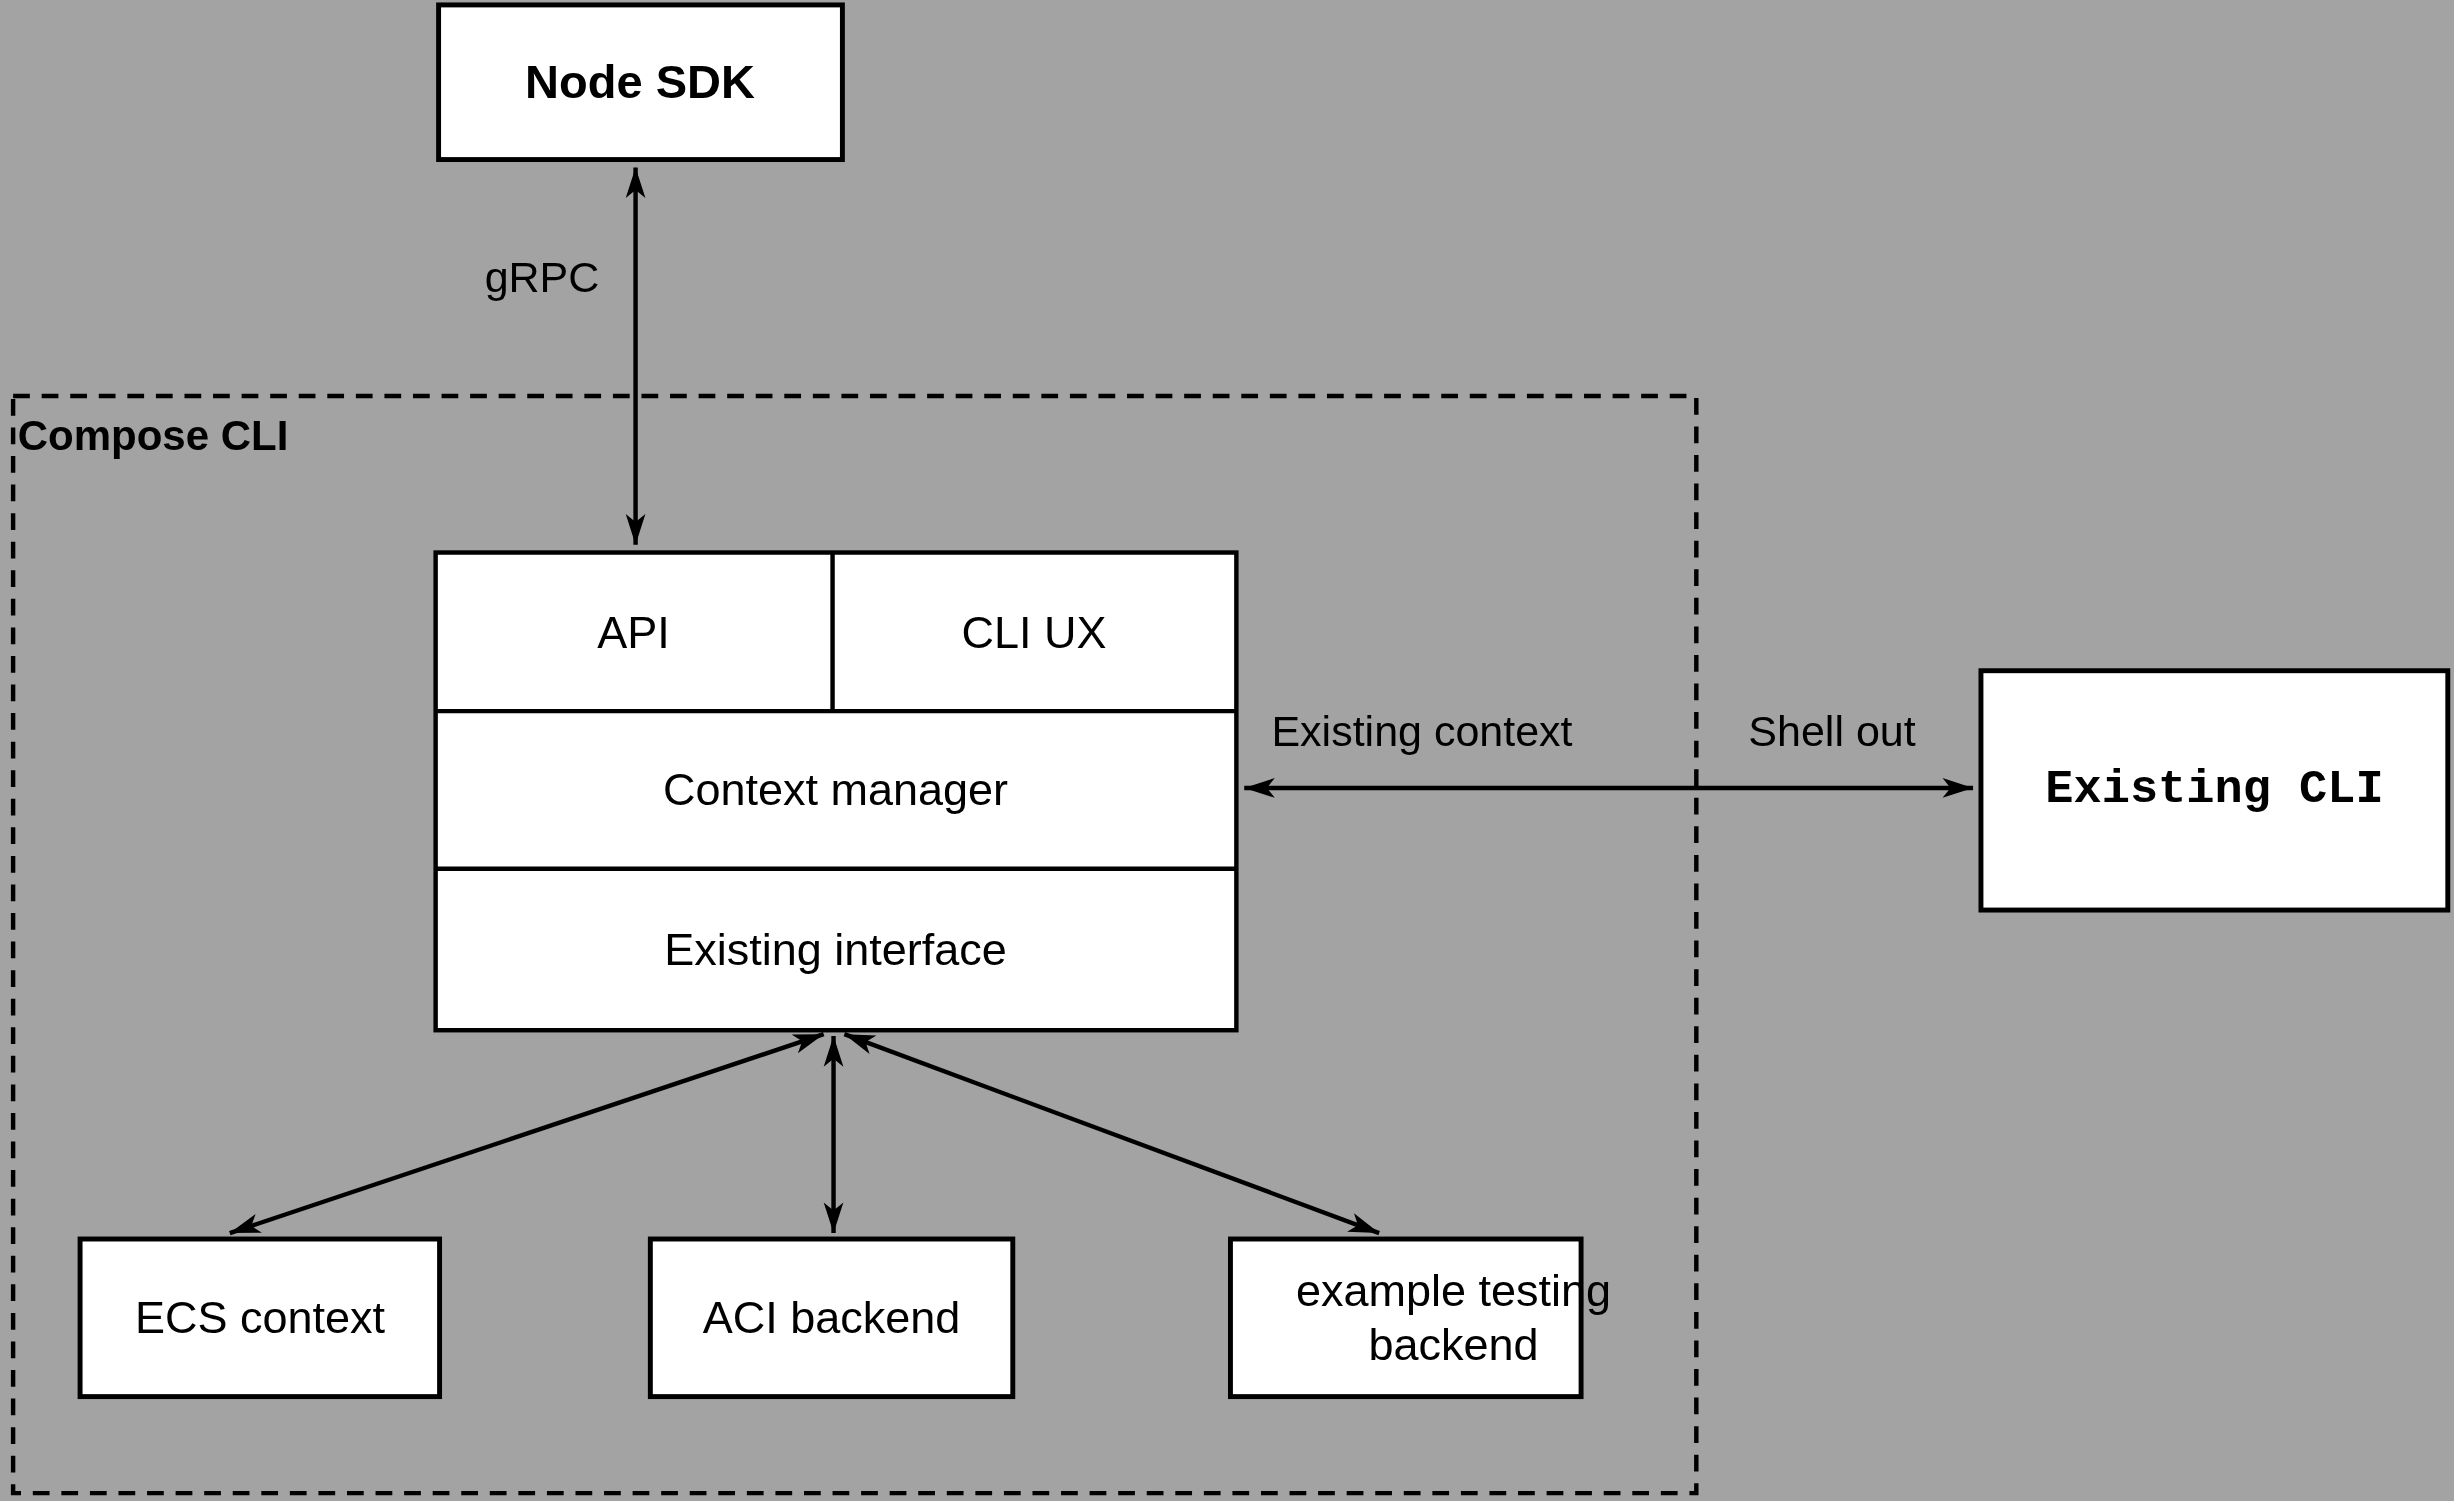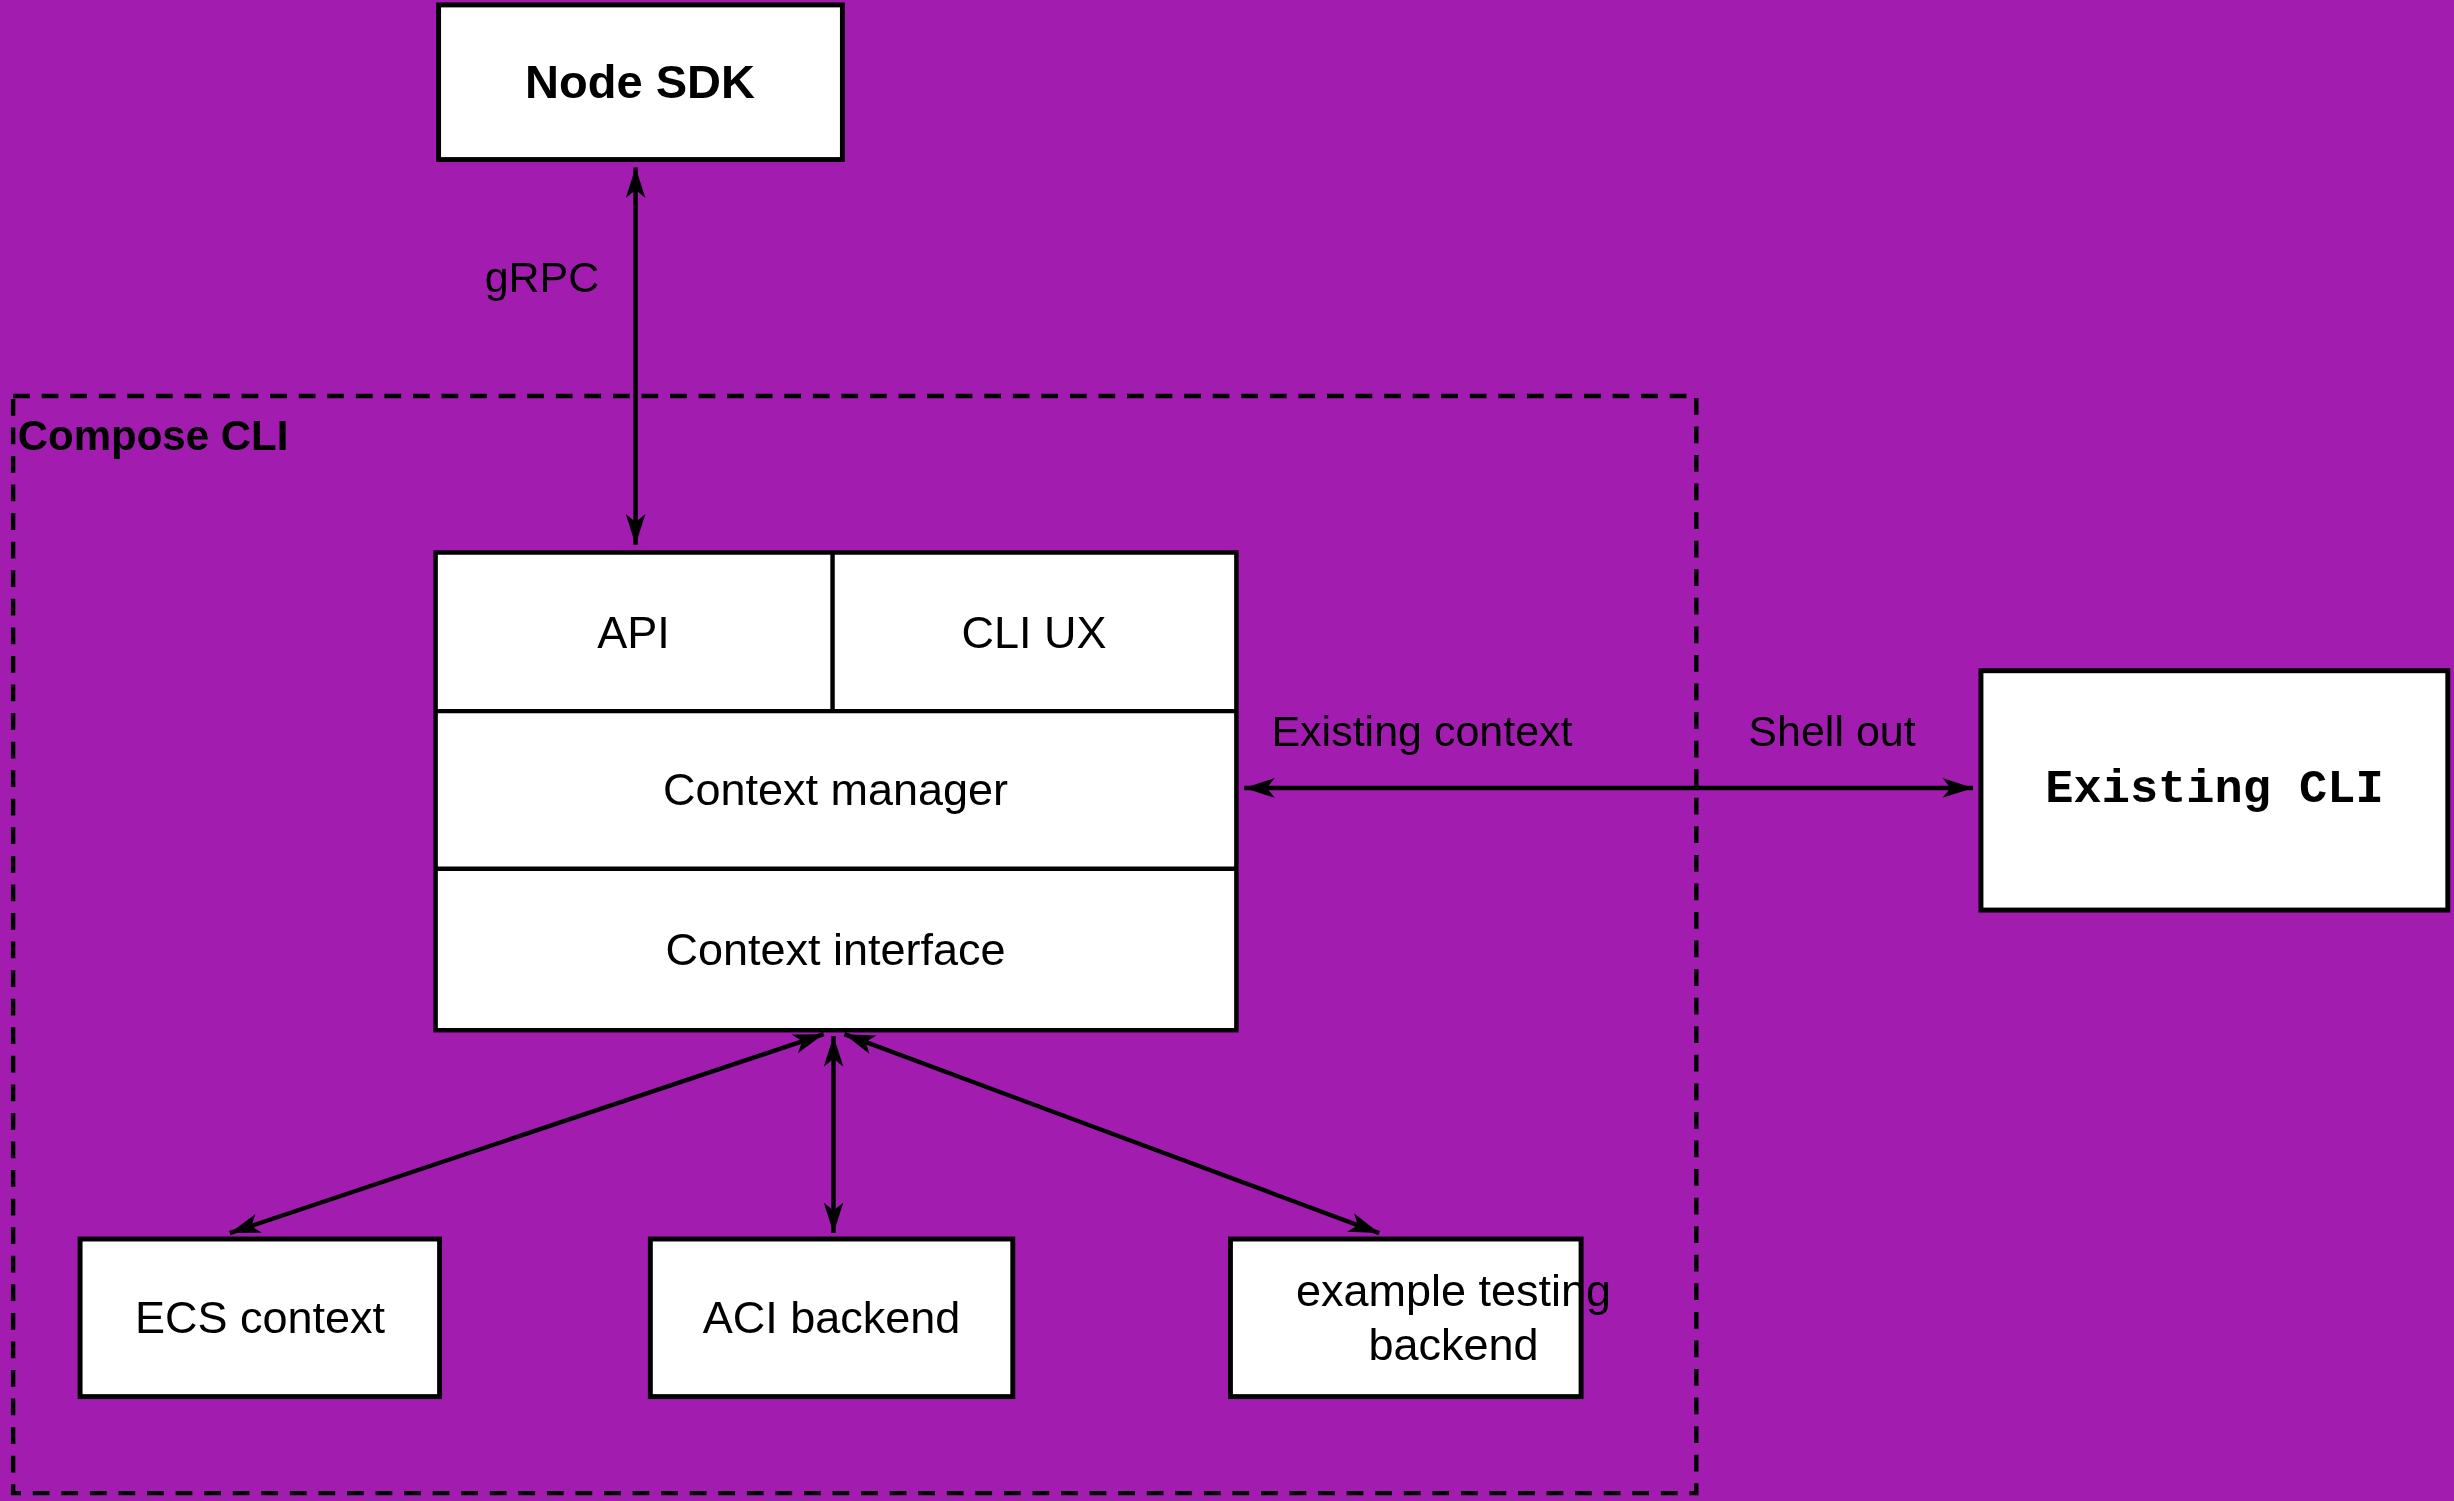--- a/index.html
+++ b/index.html
@@ -4,21 +4,21 @@
 <style>
   html, body {
     margin: 0;
     padding: 0;
     background: #ffffff;
   }
   .canvas {
     position: relative;
     width: 2455px;
     height: 1501px;
-    background: #a21caf;
+    background: #a3a3a3;
     font-family: "Liberation Sans", "DejaVu Sans", sans-serif;
     color: #000000;
     overflow: hidden;
   }
   svg.wires {
     position: absolute;
     inset: 0;
     width: 100%;
     height: 100%;
   }
@@ -84,21 +84,21 @@
   <div class="lbl bold" style="left:438px; top:4.9px; width:404px; height:155px;">Node SDK</div>
 
   <div class="container-title" style="left:17.7px; top:412px;">Compose CLI</div>
 
   <div class="lbl" style="left:435px; top:553px; width:397px; height:159px;">API</div>
 
   <div class="lbl" style="left:832px; top:553px; width:404px; height:159px;">CLI UX</div>
 
   <div class="lbl" style="left:435px; top:711px; width:801px; height:158px;">Context manager</div>
 
-  <div class="lbl" style="left:435px; top:869px; width:801px; height:162px;">Context interface</div>
+  <div class="lbl" style="left:435px; top:869px; width:801px; height:162px;">Existing interface</div>
 
   <div class="lbl bold" style="left:1981px; top:671px; width:467px; height:239px;font-family:Liberation Mono, monospace;">Existing CLI</div>
 
   <div class="lbl" style="left:80px; top:1239px; width:360px; height:158px;">ECS context</div>
 
   <div class="lbl" style="left:650px; top:1239px; width:363px; height:158px;">ACI backend</div>
 
   <div class="lbl wrap" style="left:1243px; top:1239px; width:325px; height:158px;">example testing backend</div>
 
   <div class="lbl edge-label" style="left:463px; top:252px; width:158px; height:51px;">gRPC</div>

